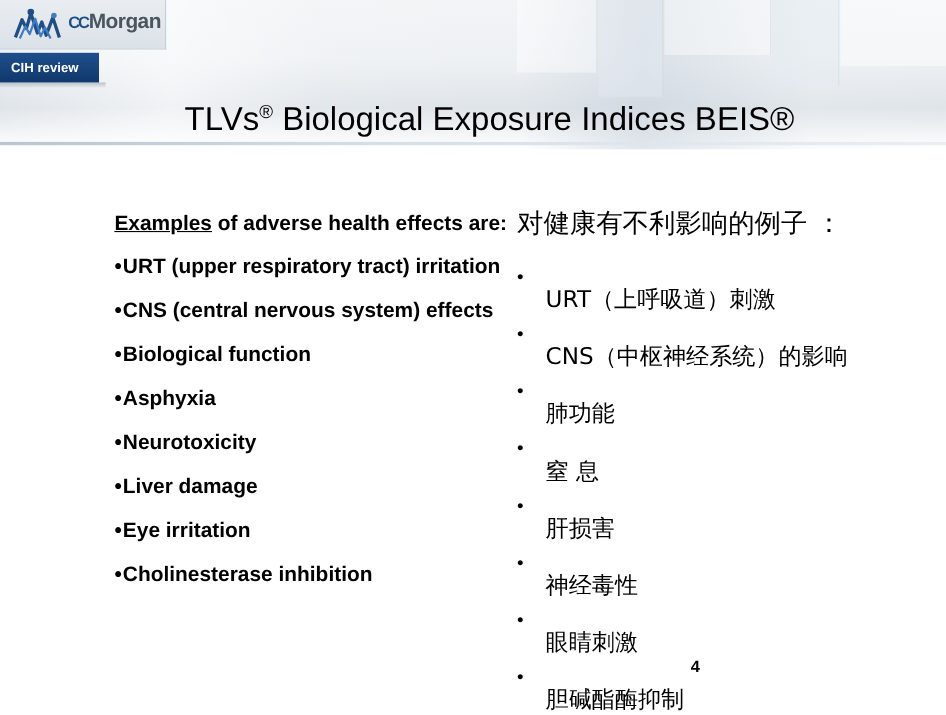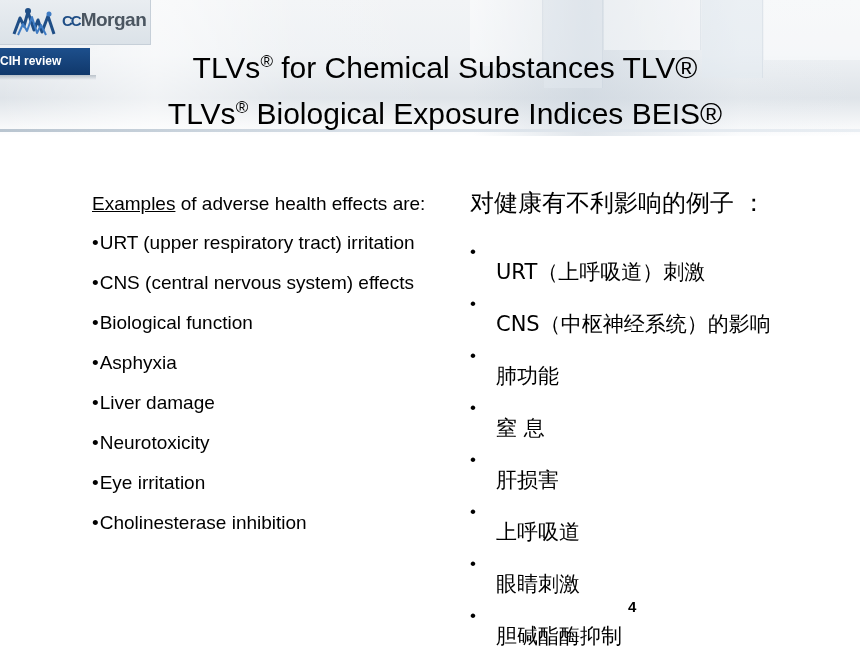--- a/index.html
+++ b/index.html
@@ -108,20 +108,21 @@
     position: absolute;
     left: 0;
     top: 48px;
     width: 90px;
     height: 27px;
     background: linear-gradient(to bottom, #1d4f8c 0%, #10386b 100%);
     color: #ffffff;
     font-size: 12px;
     font-weight: bold;
     line-height: 27px;
+    padding-left: 10px;
     box-sizing: border-box;
   }
   .cih-tab-shadow {
     position: absolute;
     left: 0;
     top: 75px;
     width: 96px;
     height: 5px;
     background: linear-gradient(to bottom, rgba(120,135,150,0.45), rgba(255,255,255,0));
   }
@@ -136,26 +137,27 @@
     font-size: 30px;
     line-height: 40px;
     color: #000000;
     font-family: "Liberation Sans", sans-serif;
   }
   .title sup { font-size: 17px; vertical-align: super; }
 
   
   .col-left {
     position: absolute;
-    left: 92px;
+    left: 104px;
     top: 190px;
     width: 368px;
     font-size: 19px;
     line-height: 27px;
     color: #000000;
+    font-weight: bold;
   }
   .lead {
     margin: 0 0 12px 0;
   }
   .lead u { text-decoration: underline; }
   .bullet-en {
     margin: 0 0 13px 0;
     text-indent: 0;
   }
   .bullet-en .dot { margin-right: 1px; }
@@ -228,33 +230,33 @@
     </div>
     <div class="logo-text">
       <span class="logo-cc">CC</span><span>Morgan</span>
     </div>
   </div>
 
   <div class="cih-tab">CIH review</div>
   <div class="cih-tab-shadow"></div>
 
   <div class="title">
-    <span><span>TLVs</span><sup>®</sup><span> for Chemical Substances TLV®</span></span><br>
+    <br>
     <span><span>TLVs</span><sup>®</sup><span> Biological Exposure Indices BEIS®</span></span>
   </div>
 
   <div class="col-left">
     <p class="lead"><u>Examples</u><span> of adverse health effects are:</span></p>
 
     <p class="bullet-en"><span class="dot">•</span><span>URT (upper respiratory tract) irritation</span></p>
     <p class="bullet-en"><span class="dot">•</span><span>CNS (central nervous system) effects</span></p>
     <p class="bullet-en"><span class="dot">•</span><span>Biological function</span></p>
     <p class="bullet-en"><span class="dot">•</span><span>Asphyxia</span></p>
+    <p class="bullet-en"><span class="dot">•</span><span>Neurotoxicity</span></p>
     <p class="bullet-en"><span class="dot">•</span><span>Liver damage</span></p>
-    <p class="bullet-en"><span class="dot">•</span><span>Neurotoxicity</span></p>
     <p class="bullet-en"><span class="dot">•</span><span>Eye irritation</span></p>
     <p class="bullet-en"><span class="dot">•</span><span>Cholinesterase inhibition</span></p>
   </div>
 
   <div class="col-right">
     <p class="zh-lead">对健康有不利影响的例子 ：</p>
 
     <div class="zh-item">
         <span class="zdot">•</span>
         <span class="ztext">URT（上呼吸道）刺激</span>
@@ -270,21 +272,21 @@
     <div class="zh-item">
         <span class="zdot">•</span>
         <span class="ztext">窒 息</span>
       </div>
     <div class="zh-item">
         <span class="zdot">•</span>
         <span class="ztext">肝损害</span>
       </div>
     <div class="zh-item">
         <span class="zdot">•</span>
-        <span class="ztext">上呼吸道</span>
+        <span class="ztext">神经毒性</span>
       </div>
     <div class="zh-item">
         <span class="zdot">•</span>
         <span class="ztext">眼睛刺激</span>
       </div>
     <div class="zh-item">
         <span class="zdot">•</span>
         <span class="ztext">胆碱酯酶抑制</span>
       </div>
     <div class="zh-item">

